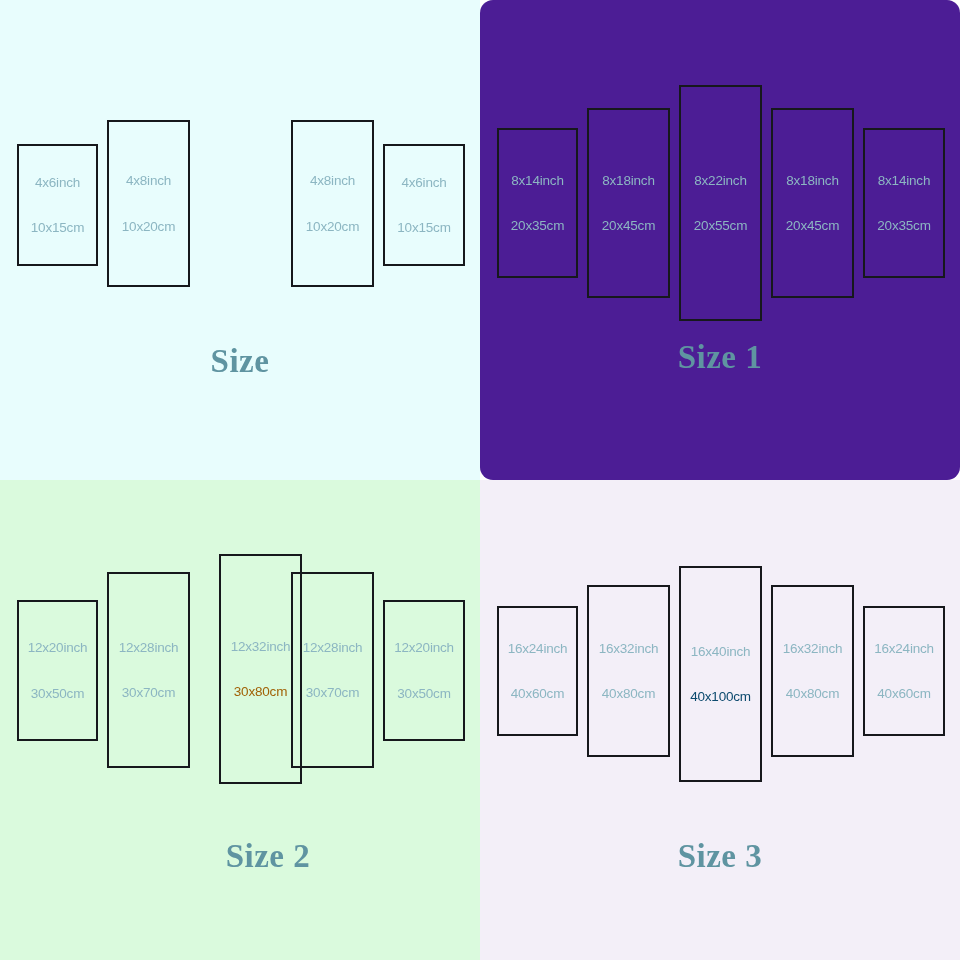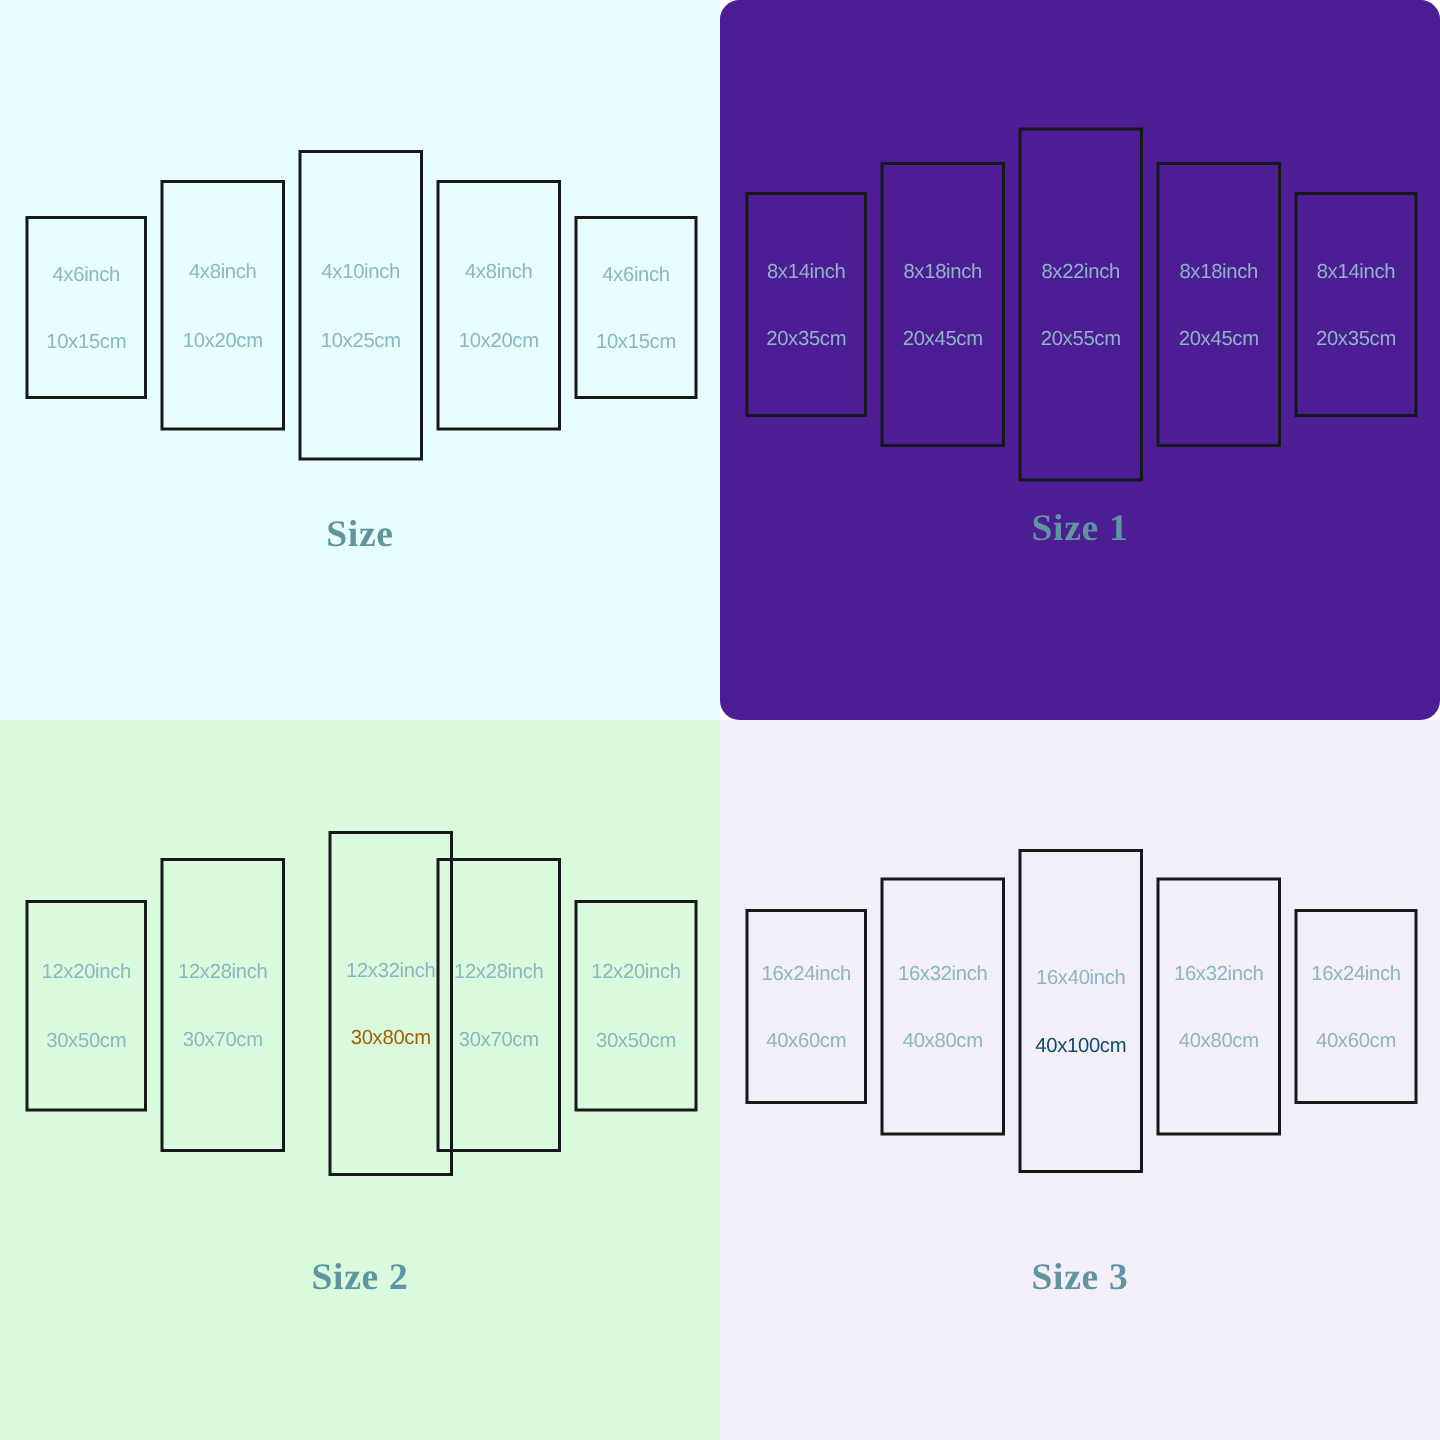--- a/index.html
+++ b/index.html
@@ -60,21 +60,21 @@
     text-align: center;
   }
 
   .quadrant-title {
     position: absolute;
     left: 0;
     width: 480px;
     text-align: center;
     font-family: "Liberation Serif", serif;
     font-weight: bold;
-    font-size: 25px;
+    font-size: 33px;
     letter-spacing: 0.5px;
     color: #5f94a1;
   }
 
   
   .p1 { left: 17px;  width: 81px;  }
   .p2 { left: 107px; width: 83px;  }
   .p3 { left: 199px; width: 83px;  }
   .p4 { left: 291px; width: 83px;  }
   .p5 { left: 383px; width: 82px;  }
@@ -85,24 +85,20 @@
 <div id="size-chart">
     <div class="quadrant" style="background: rgb(232, 253, 253);">
       <div class="panel-stage">
         <div class="panel p1" style="top: 144px; height: 122px; border-color: rgb(22, 24, 28);">
           <div class="panel-line" style="color: rgb(140, 182, 194);">4x6inch</div>
           <div class="panel-line" style="color: rgb(140, 182, 194);">10x15cm</div>
         </div>
         <div class="panel p2" style="top: 120px; height: 167px; border-color: rgb(22, 24, 28);">
           <div class="panel-line" style="color: rgb(140, 182, 194);">4x8inch</div>
           <div class="panel-line" style="color: rgb(140, 182, 194);">10x20cm</div>
-        </div>
-        <div class="panel p3" style="top: 100px; height: 207px; border-color: rgb(22, 24, 28);">
-          <div class="panel-line" style="color: rgb(140, 182, 194);">4x10inch</div>
-          <div class="panel-line" style="color: rgb(140, 182, 194);">10x25cm</div>
         </div>
         <div class="panel p4" style="top: 120px; height: 167px; border-color: rgb(22, 24, 28);">
           <div class="panel-line" style="color: rgb(140, 182, 194);">4x8inch</div>
           <div class="panel-line" style="color: rgb(140, 182, 194);">10x20cm</div>
         </div>
         <div class="panel p5" style="top: 144px; height: 122px; border-color: rgb(22, 24, 28);">
           <div class="panel-line" style="color: rgb(140, 182, 194);">4x6inch</div>
           <div class="panel-line" style="color: rgb(140, 182, 194);">10x15cm</div>
         </div>
       </div>
@@ -149,21 +145,21 @@
         </div>
         <div class="panel p4" style="top: 92px; height: 196px; border-color: rgb(22, 24, 28);">
           <div class="panel-line" style="color: rgb(140, 182, 194);">12x28inch</div>
           <div class="panel-line" style="color: rgb(140, 182, 194);">30x70cm</div>
         </div>
         <div class="panel p5" style="top: 120px; height: 141px; border-color: rgb(22, 24, 28);">
           <div class="panel-line" style="color: rgb(140, 182, 194);">12x20inch</div>
           <div class="panel-line" style="color: rgb(140, 182, 194);">30x50cm</div>
         </div>
       </div>
-      <div class="quadrant-title" style="top: 358px; color: rgb(95, 148, 161);">Size 2</div>
+      <div class="quadrant-title" style="top: 358px; color: rgb(95, 148, 161); padding-left: 28px;">Size 2</div>
     </div>
     <div class="quadrant" style="background: rgb(243, 239, 248);">
       <div class="panel-stage">
         <div class="panel p1" style="top: 126px; height: 130px; border-color: rgb(22, 24, 28);">
           <div class="panel-line" style="color: rgb(140, 182, 194);">16x24inch</div>
           <div class="panel-line" style="color: rgb(140, 182, 194);">40x60cm</div>
         </div>
         <div class="panel p2" style="top: 105px; height: 172px; border-color: rgb(22, 24, 28);">
           <div class="panel-line" style="color: rgb(140, 182, 194);">16x32inch</div>
           <div class="panel-line" style="color: rgb(140, 182, 194);">40x80cm</div>

